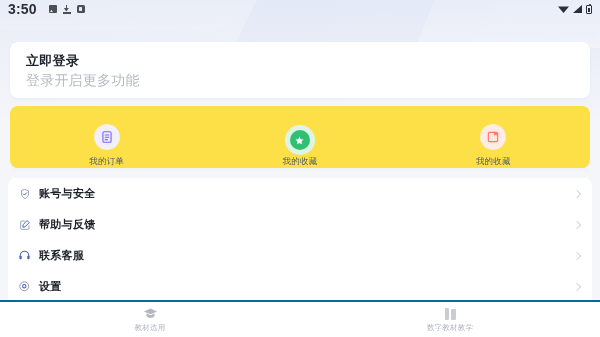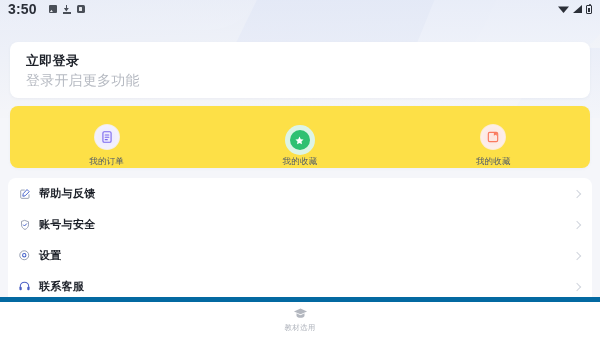--- a/index.html
+++ b/index.html
@@ -286,21 +286,21 @@
     transform: rotate(45deg);
   }
 
   
   .tabbar {
     position: absolute;
     left: 0; bottom: 0;
     width: 600px;
     height: 35px;
     background: #ffffff;
-    border-top: 5px solid #0369a1;
+    border-top: 2px solid #0369a1;
     display: flex;
     align-items: center;
     z-index: 10;
     justify-content: center;
   }
   .tab {
     flex: 1;
     display: flex;
     flex-direction: column;
     align-items: center;
@@ -399,73 +399,82 @@
       <div class="qa-label">我的收藏</div>
     </div>
 
   </div>
 
   <div class="list-card">
 
     <div class="row">
       <span class="row-ico">
         <svg width="12" height="12" viewBox="0 0 24 24" fill="none" stroke="#8a93a8" stroke-width="1.7" stroke-linecap="round" stroke-linejoin="round">
-          <path d="M20 13.5v5.2a2 2 0 0 1-2 2H5.4a2 2 0 0 1-2-2V6.1a2 2 0 0 1 2-2h5.3"></path>
-          <path d="M16.6 3.6l3.8 3.8L12 15.8l-4.3.6.6-4.3z" stroke="#4361c9" stroke-width="1.9"></path>
-        </svg>
-      </span>
-      <span class="row-label">帮助与反馈</span>
+          <path d="M12 3l7 2.6v6c0 4.2-2.9 7.6-7 9.4-4.1-1.8-7-5.2-7-9.4v-6z"></path>
+          <path d="M8.8 11.8l2.2 2.2 4.2-4.4" stroke="#4361c9" stroke-width="2"></path>
+        </svg>
+      </span>
+      <span class="row-label">账号与安全</span>
       <span class="chev"></span>
     </div>
 
     <div class="row">
       <span class="row-ico">
         <svg width="12" height="12" viewBox="0 0 24 24" fill="none" stroke="#8a93a8" stroke-width="1.7" stroke-linecap="round" stroke-linejoin="round">
-          <path d="M12 3l7 2.6v6c0 4.2-2.9 7.6-7 9.4-4.1-1.8-7-5.2-7-9.4v-6z"></path>
-          <path d="M8.8 11.8l2.2 2.2 4.2-4.4" stroke="#4361c9" stroke-width="2"></path>
-        </svg>
-      </span>
-      <span class="row-label">账号与安全</span>
-      <span class="chev"></span>
-    </div>
-
-    <div class="row">
-      <span class="row-ico">
-        <svg width="12.5" height="12.5" viewBox="0 0 24 24" fill="none" stroke="#8a93a8" stroke-width="1.7">
-          <circle cx="12" cy="12" r="8.6"></circle>
-          <circle cx="12" cy="12" r="3.2" stroke="#4361c9" stroke-width="2"></circle>
-        </svg>
-      </span>
-      <span class="row-label">设置</span>
+          <path d="M20 13.5v5.2a2 2 0 0 1-2 2H5.4a2 2 0 0 1-2-2V6.1a2 2 0 0 1 2-2h5.3"></path>
+          <path d="M16.6 3.6l3.8 3.8L12 15.8l-4.3.6.6-4.3z" stroke="#4361c9" stroke-width="1.9"></path>
+        </svg>
+      </span>
+      <span class="row-label">帮助与反馈</span>
       <span class="chev"></span>
     </div>
 
     <div class="row">
       <span class="row-ico">
         <svg width="13" height="13" viewBox="0 0 24 24" fill="none" stroke="#4b5fc4" stroke-width="1.9" stroke-linecap="round" stroke-linejoin="round">
           <path d="M4.2 14.5v-2.6a7.8 7.8 0 0 1 15.6 0v2.6"></path>
           <rect x="2.6" y="12.6" width="4.3" height="6.4" rx="1.8" fill="#4b5fc4" stroke="none"></rect>
           <rect x="17.1" y="12.6" width="4.3" height="6.4" rx="1.8" fill="#4b5fc4" stroke="none"></rect>
         </svg>
       </span>
       <span class="row-label">联系客服</span>
       <span class="chev"></span>
     </div>
 
+    <div class="row">
+      <span class="row-ico">
+        <svg width="12.5" height="12.5" viewBox="0 0 24 24" fill="none" stroke="#8a93a8" stroke-width="1.7">
+          <circle cx="12" cy="12" r="8.6"></circle>
+          <circle cx="12" cy="12" r="3.2" stroke="#4361c9" stroke-width="2"></circle>
+        </svg>
+      </span>
+      <span class="row-label">设置</span>
+      <span class="chev"></span>
+    </div>
+
   </div>
 
   <div class="tabbar">
 
     <div class="tab">
       <span class="tab-ico">
         <svg width="15" height="13" viewBox="0 0 24 20" fill="#b3b7bf">
           <path d="M12 2L1.5 6.6 12 11.2 22.5 6.6z"></path>
           <path d="M5.6 9.6v3.8c0 1.9 2.9 3.4 6.4 3.4s6.4-1.5 6.4-3.4V9.6L12 12.6z"></path>
         </svg>
       </span>
       <span class="tab-label">教材选用</span>
     </div>
 
+    <div class="tab">
+      <span class="tab-ico">
+        <span class="books-ico">
+            <span></span>
+            <span></span>
+          </span>
+      </span>
+      <span class="tab-label">数字教材教学</span>
+    </div>
 
 
   </div>
 
 </div>
 
 </body></html>

